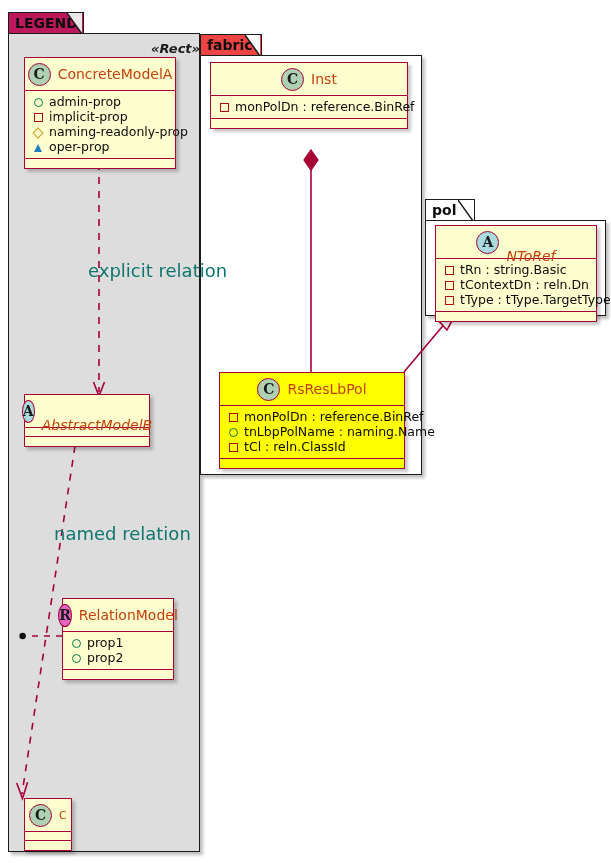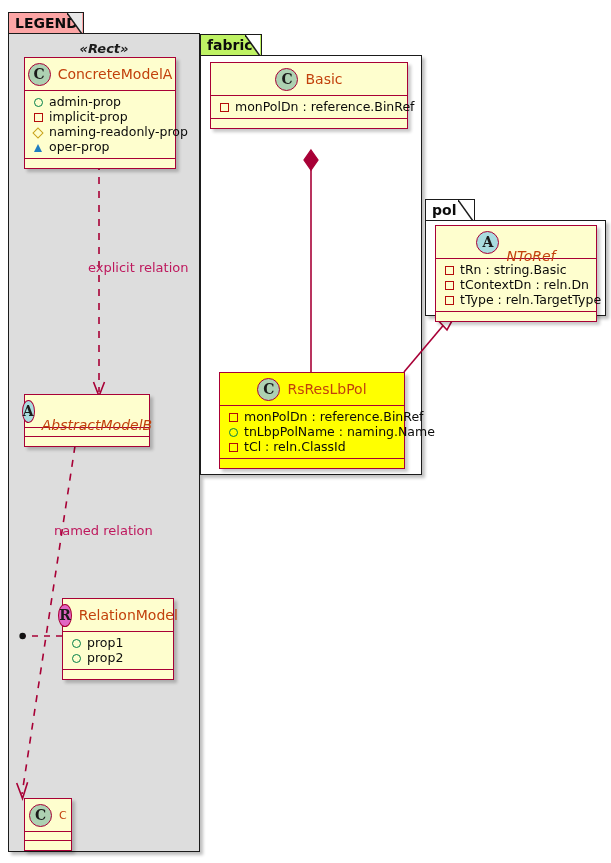--- a/index.html
+++ b/index.html
@@ -3,21 +3,21 @@
 <meta charset="utf-8">
 <style>
   html,body{margin:0;padding:0;background:#ffffff;}
   body{width:611px;height:863px;position:relative;font-family:"DejaVu Sans","Liberation Sans",sans-serif;}
   #canvas{position:absolute;left:0;top:0;width:611px;height:863px;overflow:hidden;}
   .svg-layer{position:absolute;left:0;top:0;width:611px;height:863px;pointer-events:none;}
 
   
   .pkg{position:absolute;box-sizing:border-box;}
   .pkg .pkg-tab{position:absolute;left:0;top:0;height:22px;box-sizing:border-box;
-      border:1.5px solid #1b1b1b;background:#fca5a5;
+      border:1.5px solid #1b1b1b;background:#be185d;
       font-size:14px;font-weight:bold;color:#0c0c0c;line-height:20px;padding:0 18px 0 6px;}
   .pkg .pkg-tab .fold{position:absolute;right:0;top:0;width:16px;height:100%;overflow:hidden;}
   .pkg .pkg-body{position:absolute;left:0;box-sizing:border-box;border:1.5px solid #1b1b1b;
       box-shadow:3px 3px 3px rgba(0,0,0,.25);}
 
   
   .cls{position:absolute;box-sizing:border-box;border:1.5px solid #a80036;background:#fefece;
        box-shadow:3px 3px 3px rgba(0,0,0,.22);}
   .cls .hdr{box-sizing:border-box;border-bottom:1.5px solid #a80036;height:33px;position:relative;
        display:flex;align-items:center;justify-content:center;}
@@ -43,22 +43,22 @@
   .g-circ{width:7px;height:7px;border-radius:50%;border:1.3px solid #038048;background:transparent;}
   .g-sq{width:7px;height:7px;border:1.3px solid #b50b0b;background:transparent;}
   .g-dia{width:6px;height:6px;border:1.3px solid #c8a21a;background:transparent;transform:rotate(45deg);}
   .g-tri{width:0;height:0;border-left:4.5px solid transparent;border-right:4.5px solid transparent;
          border-bottom:8px solid transparent;position:relative;}
   .g-tri:after{content:"";position:absolute;left:-4.5px;top:0;width:0;height:0;
          border-left:4.5px solid transparent;border-right:4.5px solid transparent;border-bottom:8px solid #1f7ec1;}
   .g-tri-in{position:absolute;left:-3px;top:2.2px;width:0;height:0;
          border-left:3px solid transparent;border-right:3px solid transparent;border-bottom:5.6px solid #fefece;}
 
-  .stereo{position:absolute;font-size:13px;font-style:italic;font-weight:bold;color:#1b1b1b;text-align:center;}
-  .edge-label{position:absolute;font-size:13px;color:#be185d;white-space:nowrap;text-align:right;}
+  .stereo{position:absolute;font-size:13px;font-style:italic;font-weight:bold;color:#1b1b1b;text-align:right;}
+  .edge-label{position:absolute;font-size:18px;color:#0f766e;white-space:nowrap;text-align:right;}
 </style>
 </head>
 <body>
 
 <div id="canvas">
 
   <div class="pkg" style="left:8px;top:12px;width:192px;height:840px;">
     <div class="pkg-tab" style="width:76px;">
       <span>LEGEND</span>
       <span class="fold">
@@ -67,21 +67,21 @@
             <path d="M0,0 L15,21" stroke="#1b1b1b" stroke-width="1.5" fill="none"></path>
           </svg>
       </span>
     </div>
     <div class="pkg-body" style="top:21px;width:192px;height:819px;background:#dddddd;"></div>
 
     <div class="stereo" style="left:0px;top:29px;width:192px;">«Rect»</div>
   </div>
 
   <div class="pkg" style="left:200px;top:34px;width:222px;height:441px;">
-    <div class="pkg-tab" style="width:62px;background:#bef264;">
+    <div class="pkg-tab" style="width:62px;background:#ef4444;">
       <span>fabric</span>
       <span class="fold">
         <svg width="16" height="22" viewBox="0 0 16 22">
             <path d="M0,0 L15,21 L15,0 Z" fill="#ffffff" stroke="none"></path>
             <path d="M0,0 L15,21" stroke="#1b1b1b" stroke-width="1.5" fill="none"></path>
           </svg>
       </span>
     </div>
     <div class="pkg-body" style="top:21px;width:222px;height:420px;background:#ffffff;"></div>
   </div>
@@ -178,21 +178,21 @@
       <span class="badge c">C</span>
       <span class="nm" style="font-size:11px;">C</span>
     </div>
     <div class="attrs"></div>
     <div class="foot"></div>
   </div>
 
   <div class="cls" style="left:210px;top:62px;width:198px;">
     <div class="hdr">
       <span class="badge c">C</span>
-      <span class="nm">Basic</span>
+      <span class="nm">Inst</span>
     </div>
     <div class="attrs">
       <div class="row">
         <span class="vis"><i class="g g-sq"></i></span>
         <span>monPolDn : reference.BinRef</span>
       </div>
     </div>
     <div class="foot"></div>
   </div>
 
@@ -227,19 +227,19 @@
       <div class="row">
         <span class="vis"><i class="g g-sq"></i></span>
         <span>tRn : string.Basic</span>
       </div>
       <div class="row">
         <span class="vis"><i class="g g-sq"></i></span>
         <span>tContextDn : reln.Dn</span>
       </div>
       <div class="row">
         <span class="vis"><i class="g g-sq"></i></span>
-        <span>tType : reln.TargetType</span>
+        <span>tType : tType.TargetType</span>
       </div>
     </div>
     <div class="foot"></div>
   </div>
 
 </div>
 
 </body></html>

